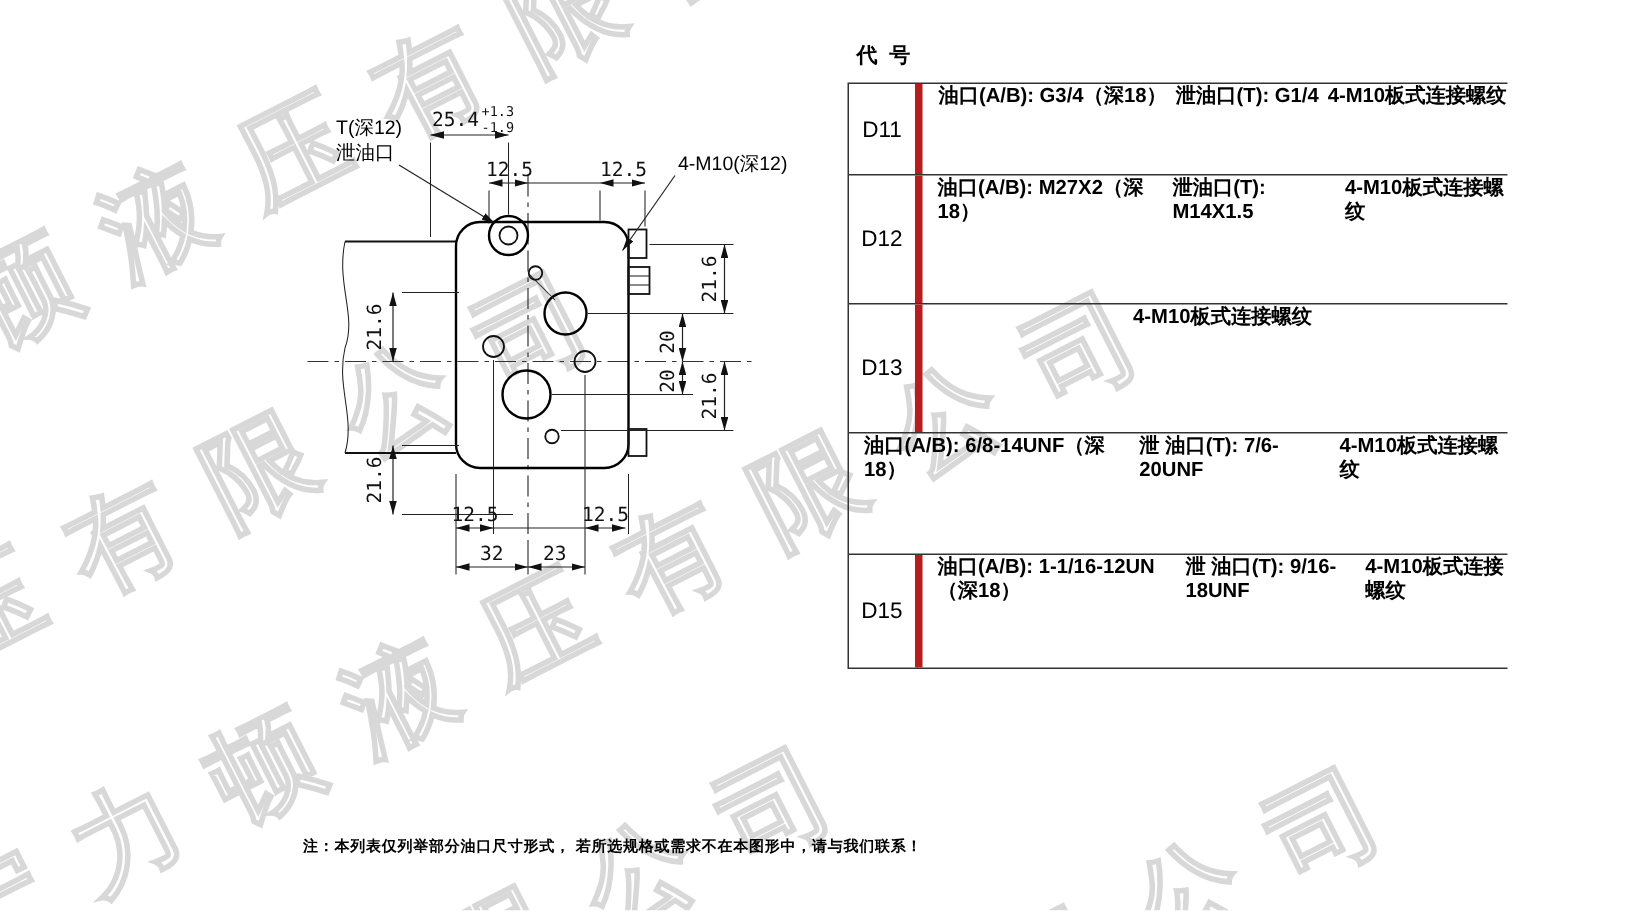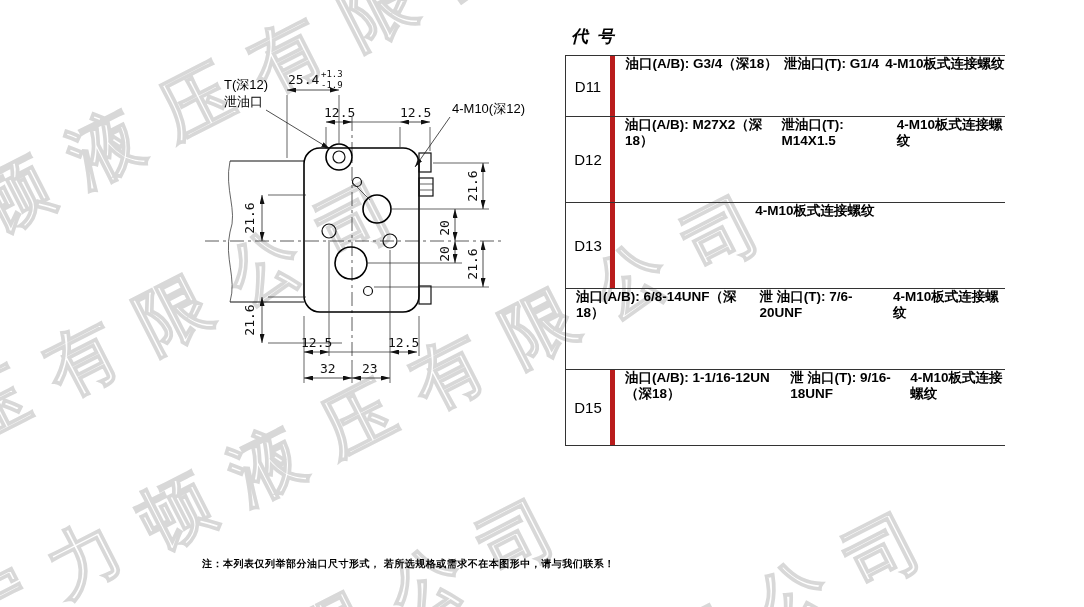--- a/index.html
+++ b/index.html
@@ -31,21 +31,21 @@
   .thick{stroke:#000;stroke-width:1.6;fill:none;}
   .cl{stroke:#333;stroke-width:0.8;stroke-dasharray:14 4 3 4;fill:none;}
   .dim{stroke:#222;stroke-width:0.8;fill:none;}
   text.dt{font-family:"DejaVu Sans Mono","Liberation Mono",monospace;font-size:13px;fill:#111;}
   text.dts{font-family:"DejaVu Sans Mono","Liberation Mono",monospace;font-size:9px;fill:#111;}
   text.lab{font-family:"Liberation Sans","DejaVu Sans",sans-serif;font-size:13px;fill:#000;}
   
   .spec-table{position:absolute;left:565px;top:18px;width:440px;z-index:1;}
   .spec-header{
     height:37px;display:flex;align-items:center;
-    padding-left:6px;font-size:17px;font-weight:700;letter-spacing:2px;font-style:italic;
+    padding-left:6px;font-size:14px;font-weight:700;letter-spacing:2px;
   }
   .spec-rows{border-left:1px solid #333;}
   .spec-row{display:flex;border-top:1px solid #333;}
   .spec-row:last-child{border-bottom:1px solid #333;}
   .r0{height:60px;} .r1{height:85px;} .r2{height:85px;} .r3{height:80px;} .r4{height:75px;}
   .t-code{
     width:44px;flex:0 0 44px;border-right:5px solid #b91c1c;
     display:flex;align-items:center;justify-content:center;
     font-size:15px;
   }

